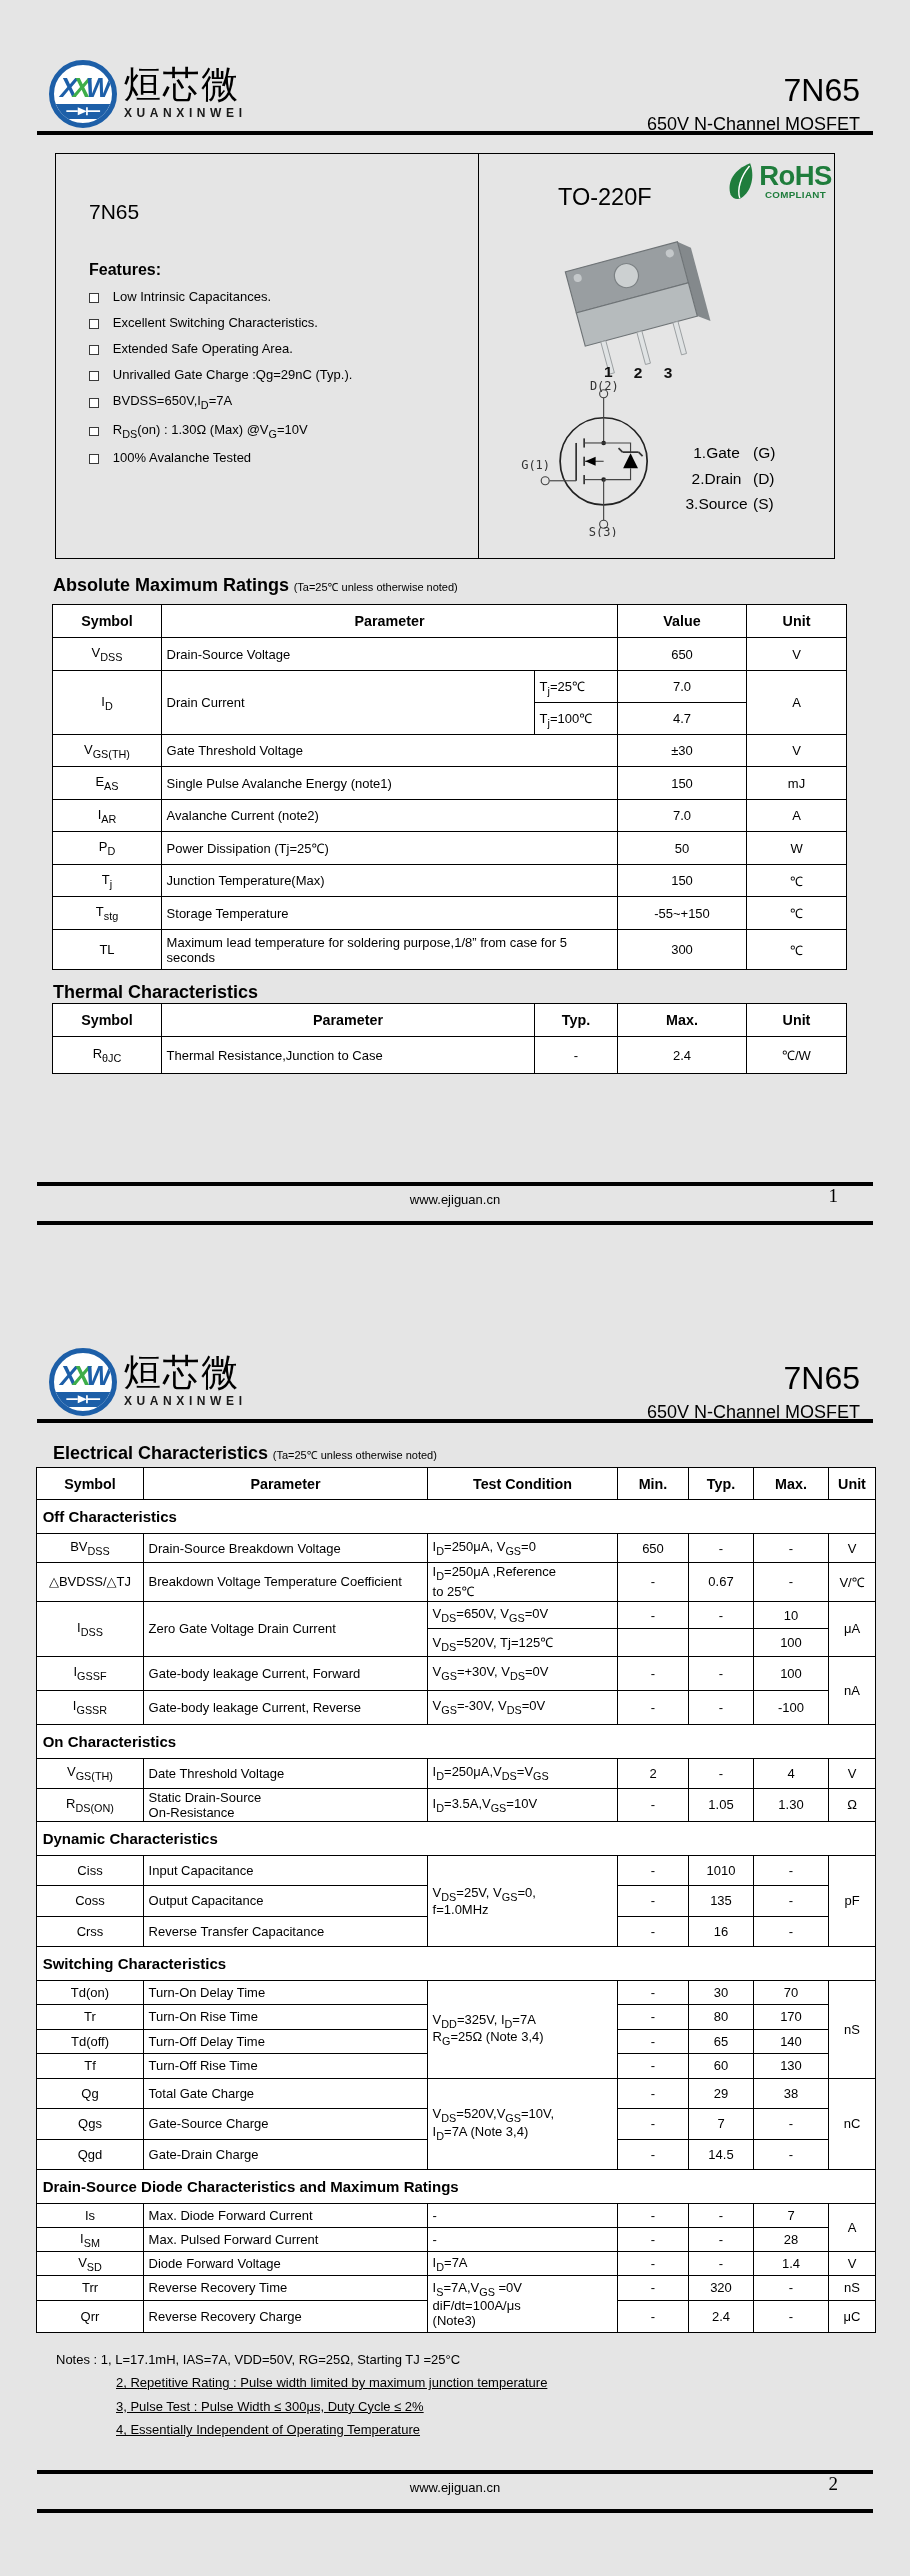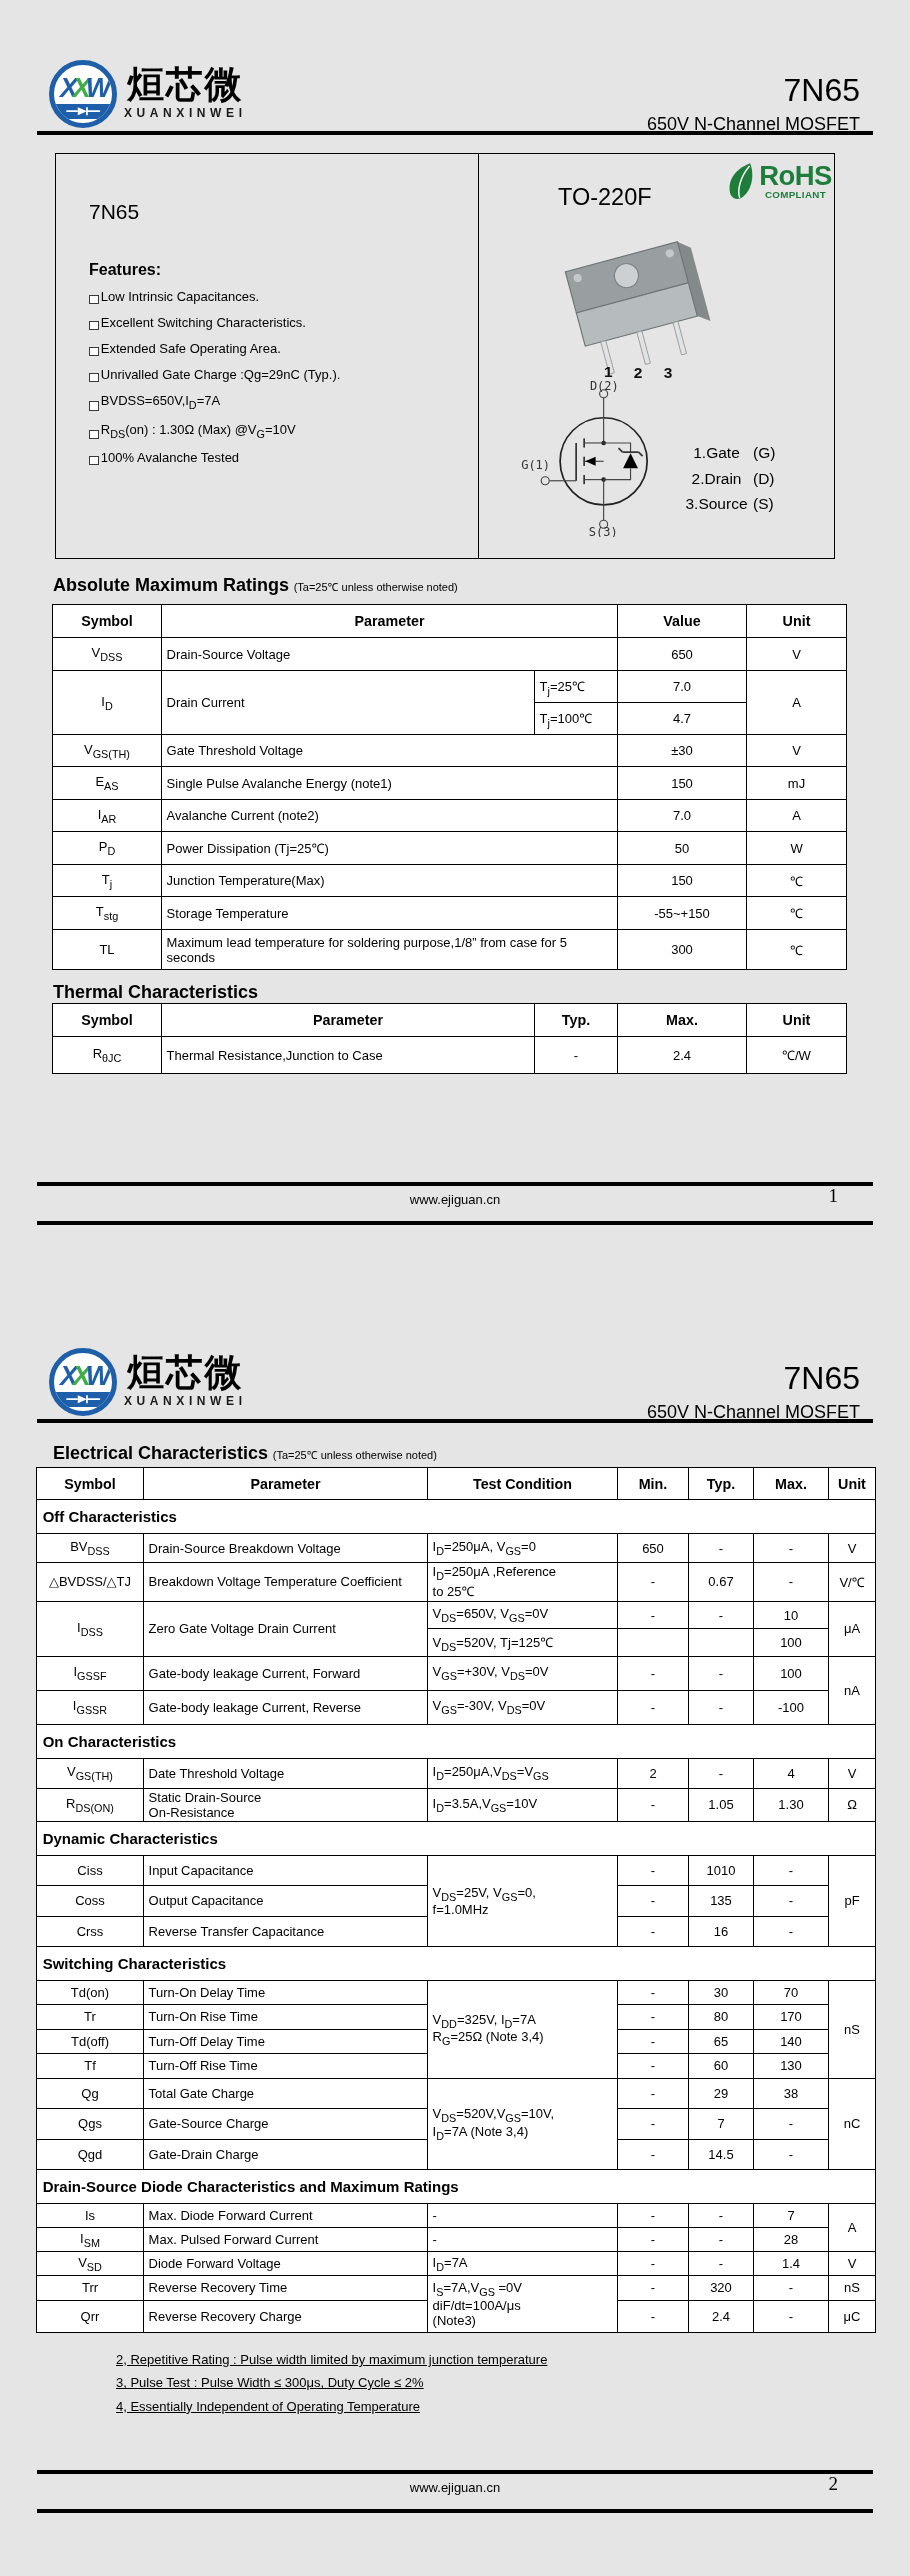--- a/index.html
+++ b/index.html
@@ -9,39 +9,39 @@
     position:relative; width:910px; height:1288px; background:#e5e5e5;
     font-family:"Liberation Sans", sans-serif; color:#000; overflow:hidden;
   }
   
   .logo { position:absolute; left:49px; top:60px; display:flex; align-items:flex-start; gap:6.9px; }
   .logo-mark { position:relative; width:68px; height:68px; border:5.2px solid #1d5fa8; border-radius:50%; background:#fff; overflow:hidden; flex:none; }
   .logo-letters { position:absolute; top:8px; left:0; right:0; text-align:center; font-size:27px; font-weight:bold; font-style:italic; color:#1d5fa8; letter-spacing:-5.2px; }
   .logo-letters .grn { color:#3fae49; }
   .logo-band { position:absolute; left:-6.9px; right:-6.9px; bottom:4px; height:15.5px; background:#1d5fa8; display:flex; align-items:center; justify-content:center; }
   .brand-text { padding-top:5.7px; }
-  .brand-cn { font-size:37px; font-weight:bold; letter-spacing:1.7px; line-height:1.0; color:#000;text-align:center; }
+  .brand-cn { font-size:37px; font-weight:normal; letter-spacing:1.7px; line-height:1.0; color:#000; }
   .brand-en { font-size:12px; letter-spacing:4.6px; color:#1a1a1a; margin-top:3.4px; font-weight:bold; }
   .title-block { position:absolute; right:50px; top:72px; text-align:right; }
   .part-no { font-size:32px; }
   .subtitle { font-size:18px; margin-top:4.6px; }
   .hrule { position:absolute; left:37px; width:836px; height:4px; background:#000; }
   .hrule-top { top:131px; }
   .hrule-f1 { top:1182px; }
   .hrule-f2 { top:1221px; }
   .footer-site { position:absolute; top:1192px; left:0; width:100%; text-align:center; font-size:13px; }
   .footer-page { position:absolute; top:1185px; right:72px; font-size:19px; font-family:"Liberation Serif", serif; }
   
   .intro-box { position:absolute; left:55px; top:153px; width:780px; height:406px; border:1.7px solid #000; display:flex; }
   .intro-left { width:423px; border-right:1.7px solid #000; padding:46px 0 0 33px; }
   .intro-right { flex:1; position:relative;text-align:center; }
   .intro-part { font-size:21px; }
   .features-title { margin-top:37px; font-size:16px; font-weight:bold; }
   ul.features { list-style:none; margin-top:10.3px; }
-  ul.features li { display:flex; align-items:flex-end; gap:2px; font-size:13px; margin-bottom:11px; }
+  ul.features li { display:flex; align-items:center; gap:14px; font-size:13px; margin-bottom:11px; }
   .cbx { flex:none; width:9.8px; height:9.8px; border:1.1px solid #3a3a3a; margin-top:1.7px; background:#fff; }
   .rohs { position:absolute; top:8px; right:2.3px; display:flex; align-items:center; gap:2.3px; }
   .rohs-1 { font-size:27.5px; font-weight:bold; color:#1f7d3c; line-height:0.95; letter-spacing:-0.6px; }
   .rohs-2 { font-size:9.8px; font-weight:bold; color:#1f7d3c; letter-spacing:0.3px; }
   .pkg-name { position:absolute; top:30px; left:79px; font-size:23.5px; }
   .pkg-svg { position:absolute; top:85px; left:33px; }
   .sym-svg { position:absolute; top:227px; left:33px; }
   .pin-legend { position:absolute; top:290px; left:201px; font-size:15.5px; }
   .pin-legend .row { display:flex; margin-bottom:7.5px; }
   .pl-name { width:73px; }
@@ -572,20 +572,21 @@
         <td class="pl">Reverse Recovery Charge</td>
         <td>-</td>
         <td>2.4</td>
         <td>-</td>
         <td>μC</td>
       </tr>
     </tbody>
       </table>
 
     <div class="notes">
+      <div>Notes : 1, L=17.1mH, IAS=7A, VDD=50V, RG=25Ω, Starting TJ =25°C</div>
       <div class="indent">2, Repetitive Rating : Pulse width limited by maximum junction temperature</div>
       <div class="indent">3, Pulse Test : Pulse Width ≤ 300μs, Duty Cycle ≤ 2%</div>
       <div class="indent">4, Essentially Independent of Operating Temperature</div>
     </div>
 
     <div class="hrule hrule-f1"></div>
     <div class="footer-site">www.ejiguan.cn</div>
     <div class="footer-page">2</div>
     <div class="hrule hrule-f2"></div>
   </section>

